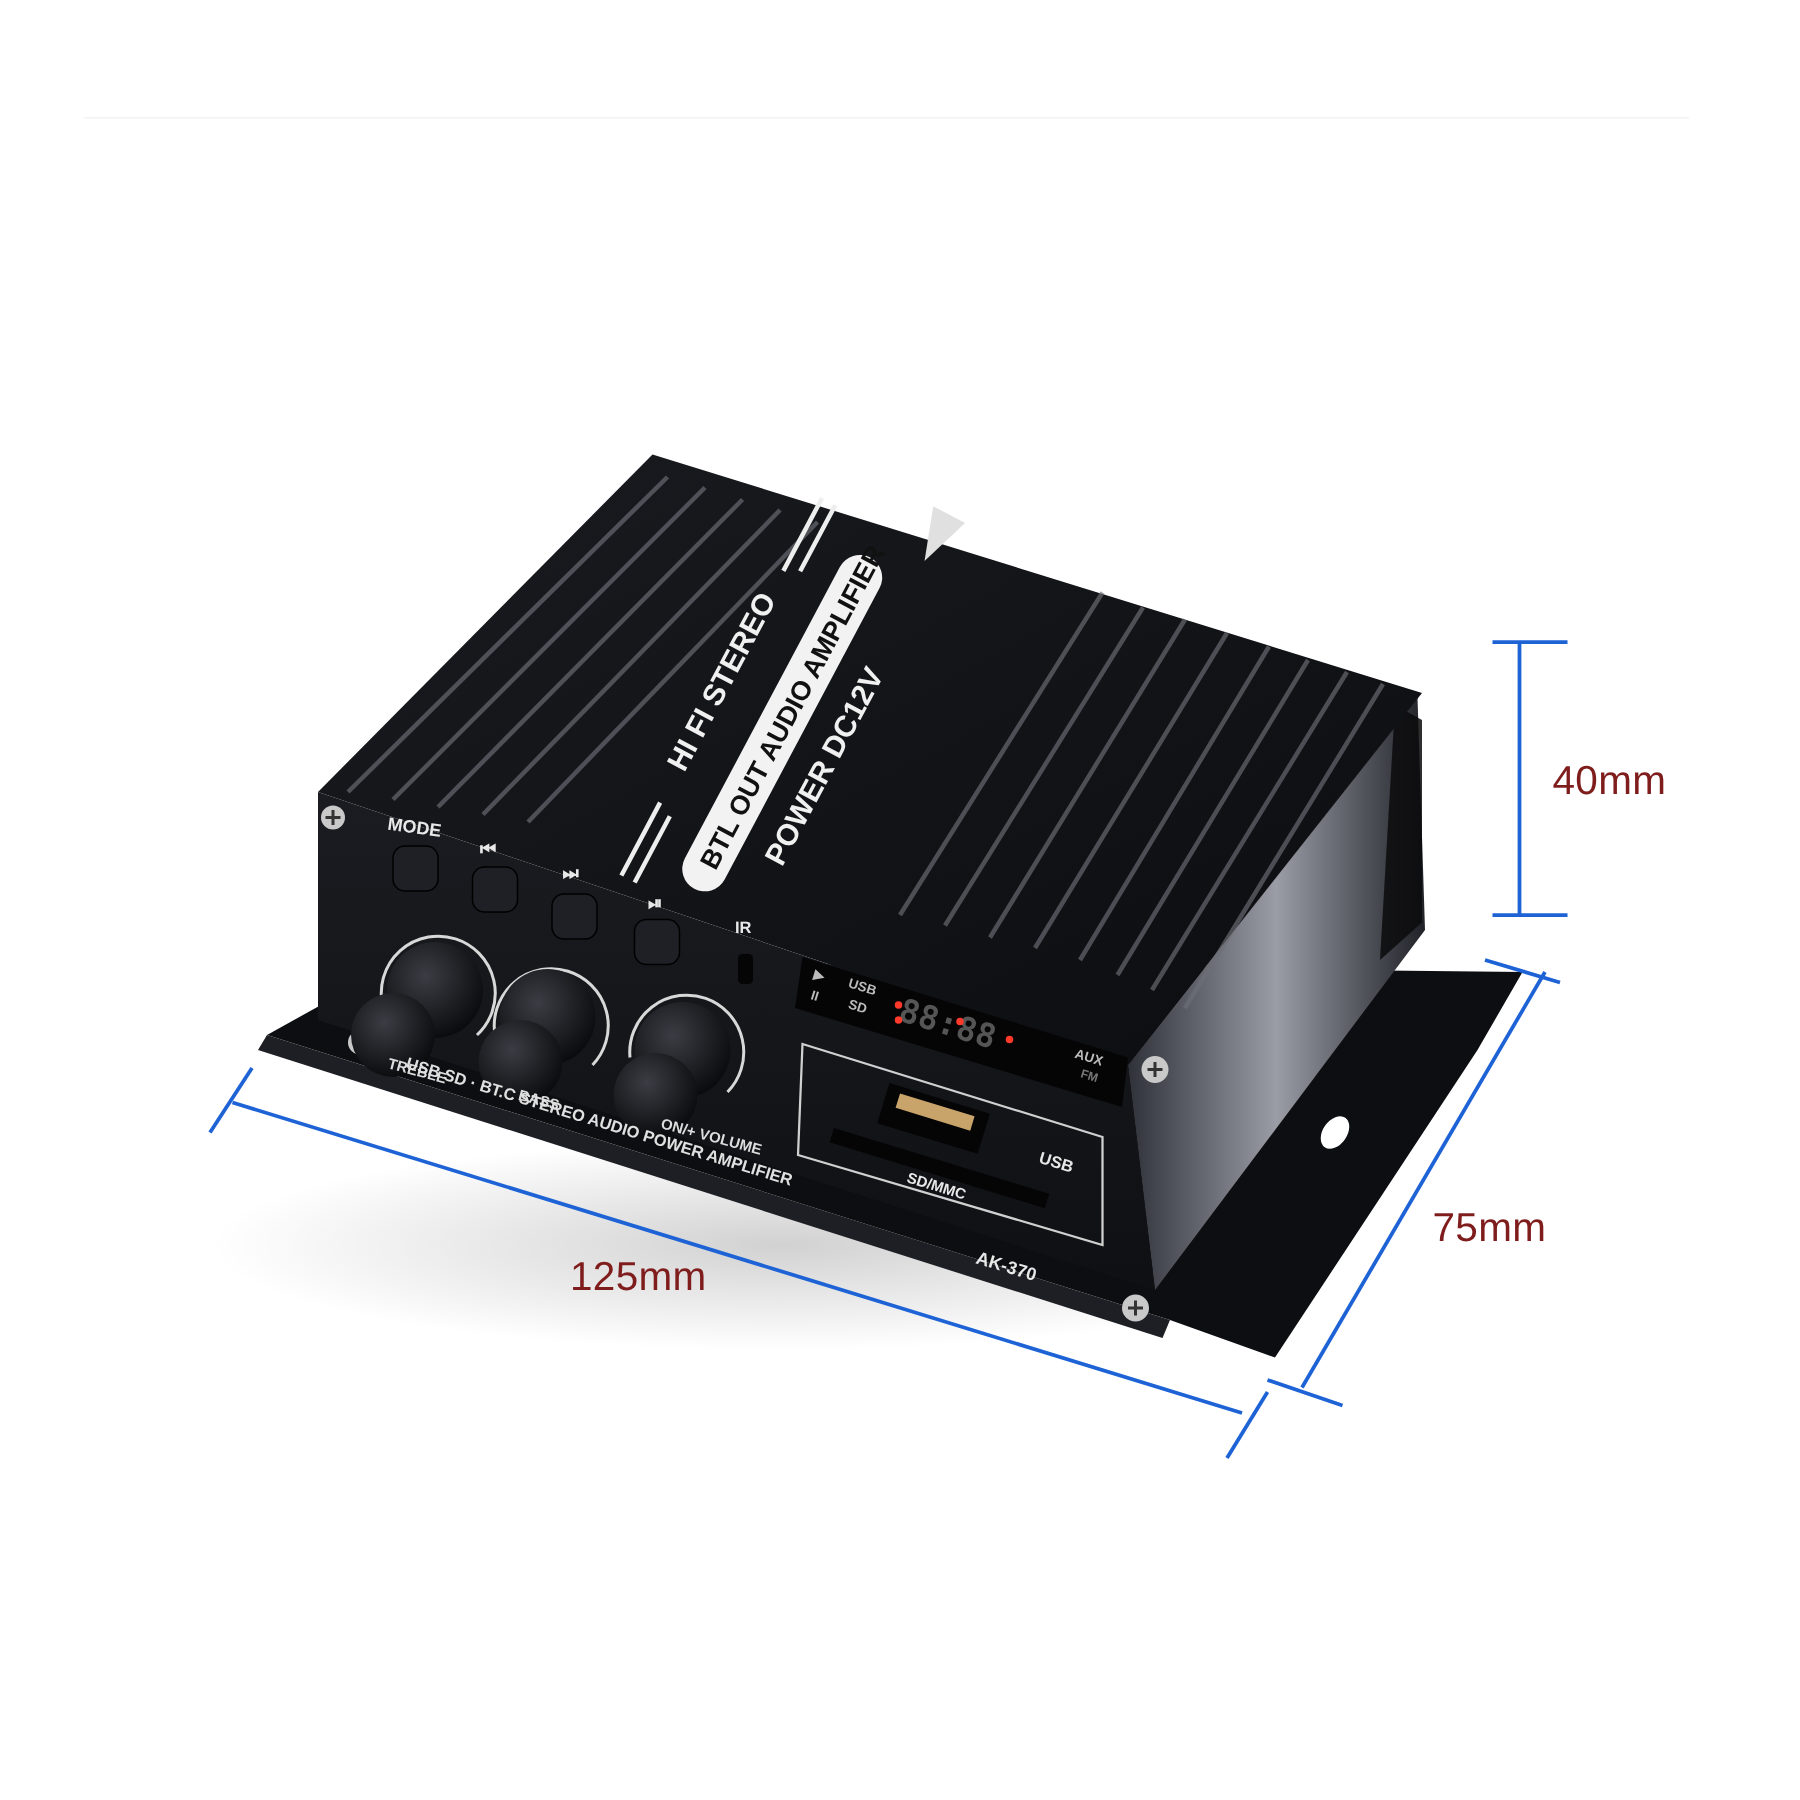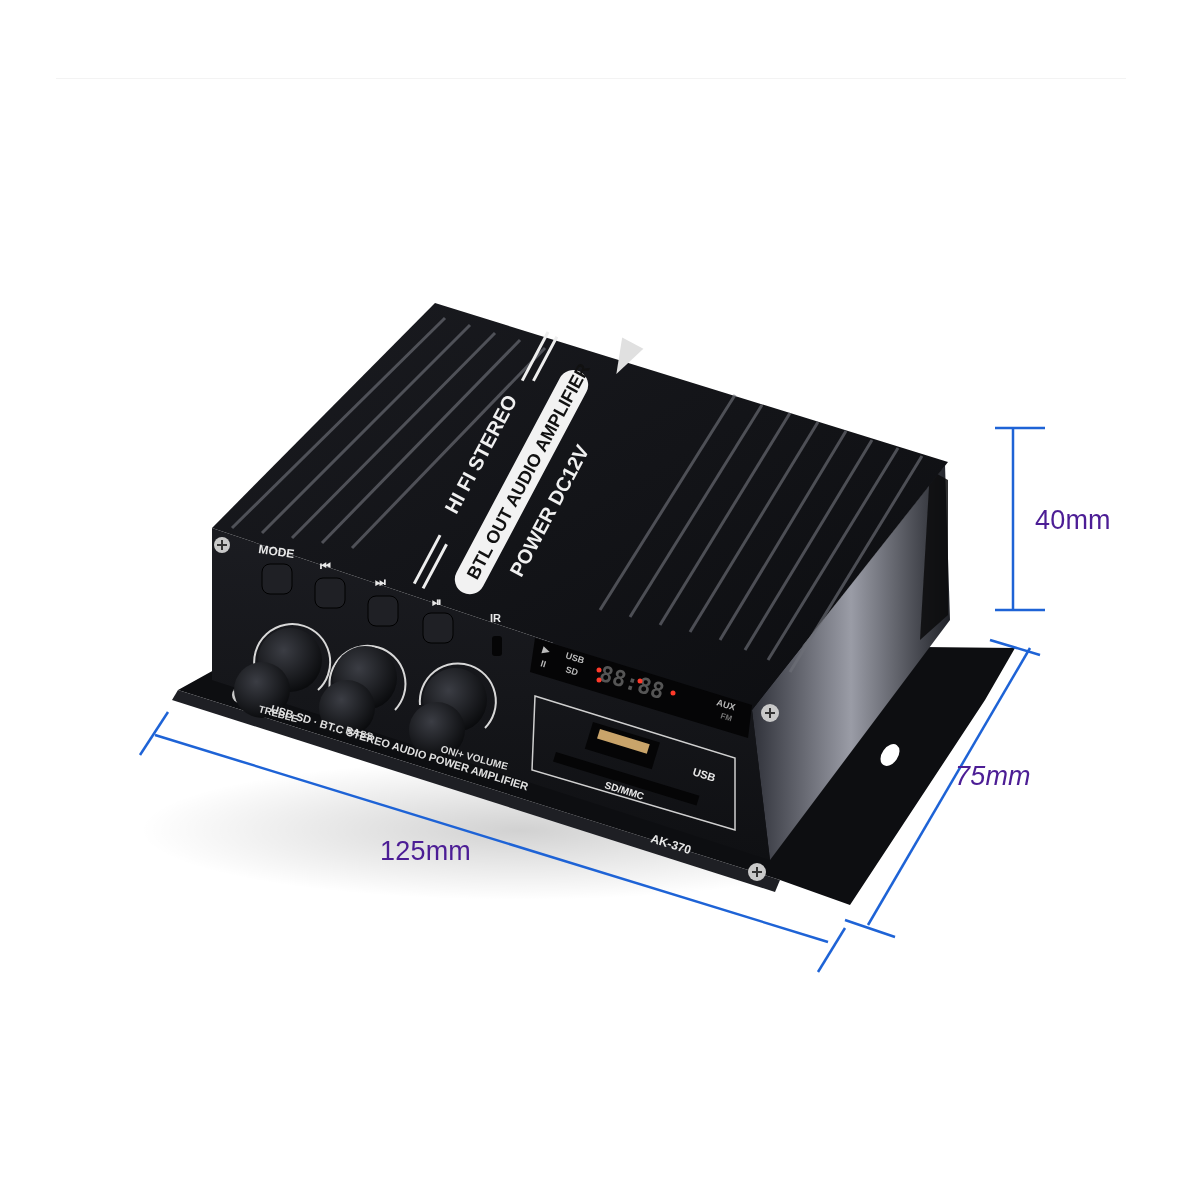--- a/index.html
+++ b/index.html
@@ -1,19 +1,19 @@
 <!DOCTYPE html>
 <html><head>
   <meta charset="utf-8">
   <style>
     html, body { margin: 0; padding: 0; background: #ffffff; }
     body { width: 1200px; height: 1200px; position: relative; overflow: hidden; font-family: "Liberation Sans", sans-serif; }
     .stage { position: absolute; left: 0; top: 0; width: 1200px; height: 1200px; }
     .topline { position: absolute; left: 56px; top: 78px; width: 1070px; height: 1px; background: #f3f3f3; }
-    .dim-label { position: absolute; font-family: "Liberation Sans", sans-serif; font-size: 27px; color: #4c1d95; letter-spacing: 0.2px; }
+    .dim-label { position: absolute; font-family: "Liberation Sans", sans-serif; font-size: 27px; color: #7f1d1d; letter-spacing: 0.2px; }
     svg text { font-family: "Liberation Sans", sans-serif; font-weight: bold; }
     .lcd-digit { font-family: "DejaVu Sans Mono", monospace; }
   </style>
 </head>
 <body>
 
 <div class="stage">
   <div class="topline"></div>
 
   <svg width="1200" height="1200" viewBox="0 0 1200 1200" style="position:absolute;left:0;top:0;">
@@ -158,15 +158,15 @@
       <line x1="990" y1="640" x2="1040" y2="655"></line>
       <line x1="845" y1="920" x2="895" y2="937"></line>
 
       <line x1="1013" y1="428" x2="1013" y2="610"></line>
       <line x1="995" y1="428" x2="1045" y2="428"></line>
       <line x1="995" y1="610" x2="1045" y2="610"></line>
     </g>
   </svg>
 
   <div class="dim-label" style="left:1035px; top:505px;">40mm</div>
-  <div class="dim-label" style="left:955px; top:761px;font-style:italic;">75mm</div>
+  <div class="dim-label" style="left:955px; top:803px;">75mm</div>
   <div class="dim-label" style="left:380px; top:836px;">125mm</div>
 </div>
 
 </body></html>

